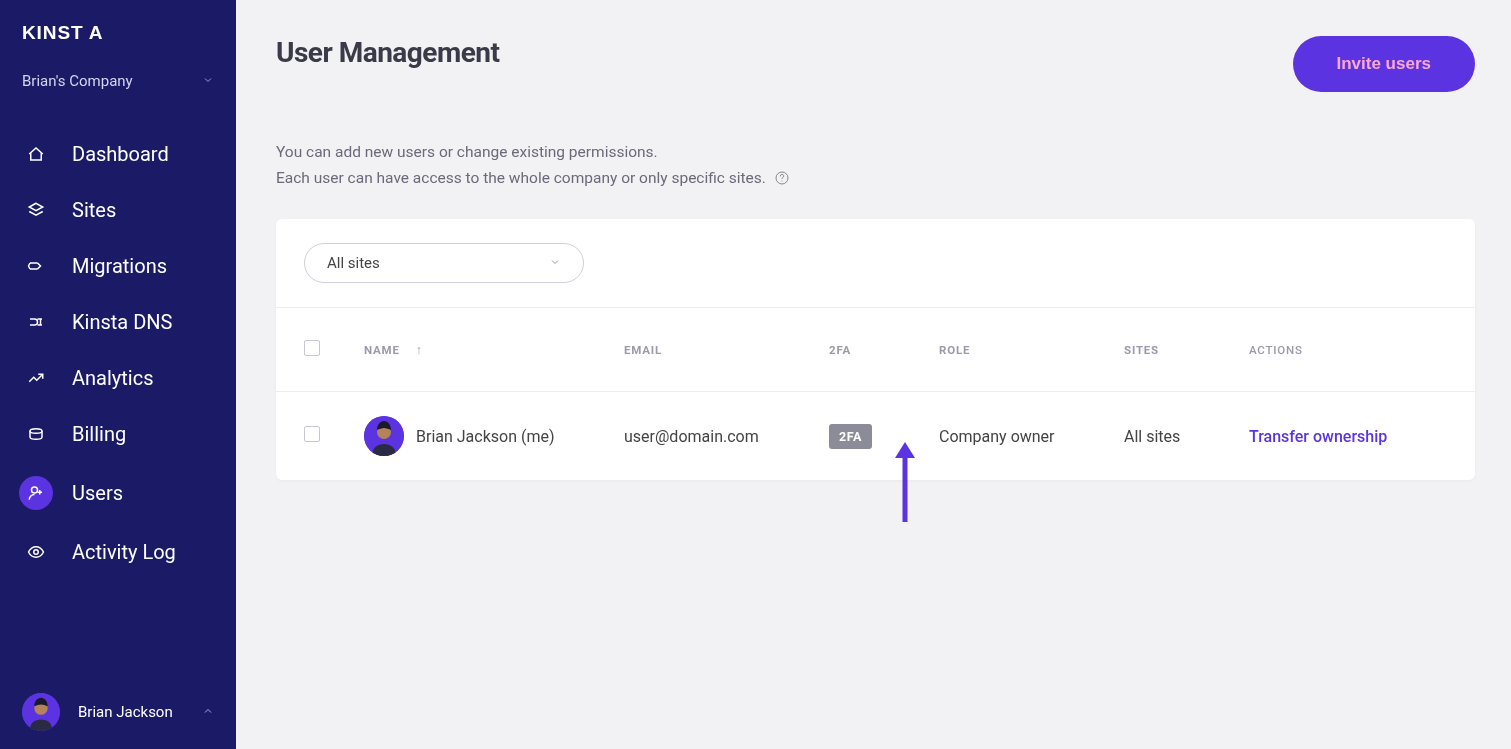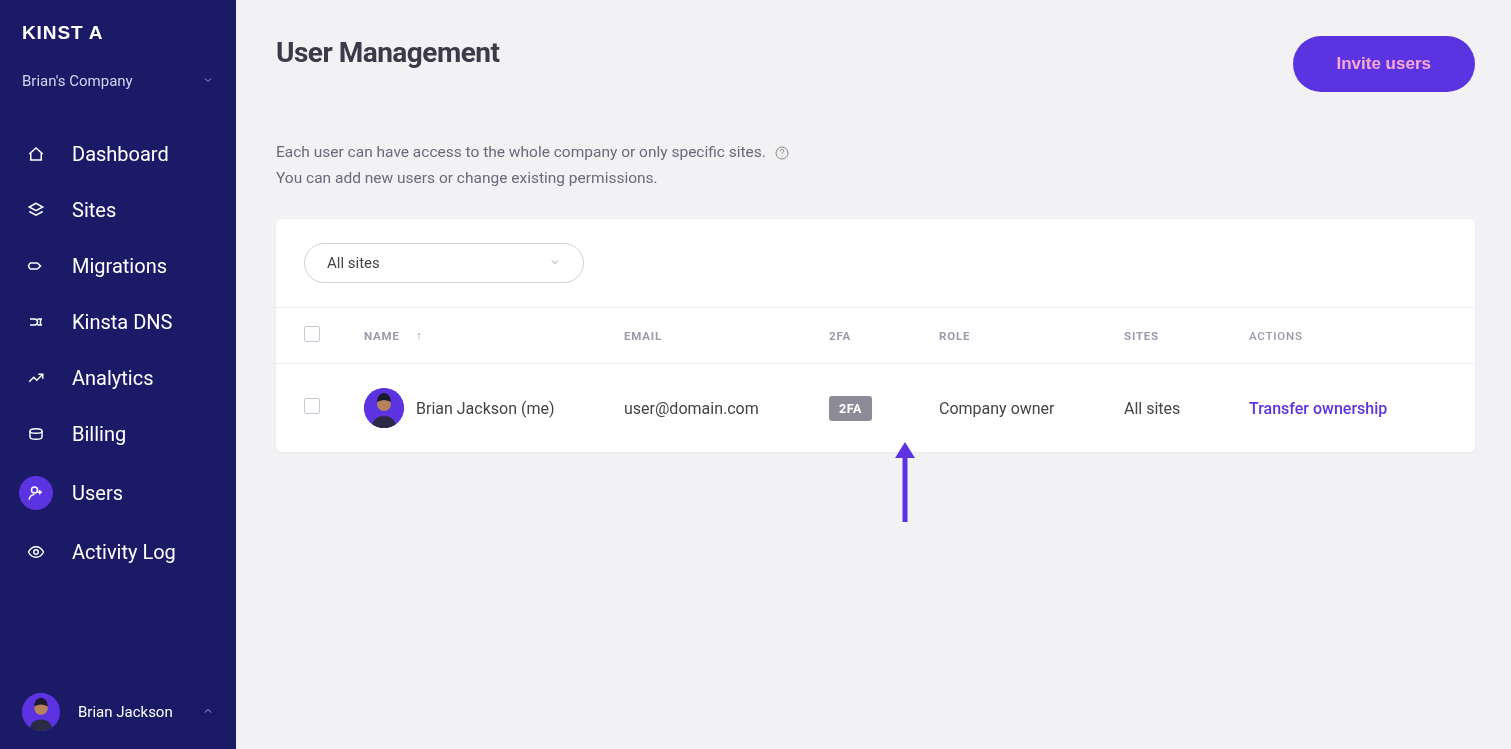--- a/index.html
+++ b/index.html
@@ -32,21 +32,21 @@
     .invite-btn { background: #5C33E0; color: #f9a8d4; border: none; border-radius: 30px; padding: 18px 44px; font-size: 17px; font-weight: 700; cursor: pointer; }
     
     .description { color: #6a6a7a; font-size: 15.5px; line-height: 1.65; margin-bottom: 28px; }
     .description p { margin: 0; }
     .help-circle { display: inline-flex; vertical-align: middle; margin-left: 4px; }
     
     .card { background: #fff; border-radius: 6px; box-shadow: 0 1px 3px rgba(0,0,0,.04); }
     .card-top { padding: 24px 28px; }
     .site-select { border: 1px solid #d0d0dc; border-radius: 24px; padding: 10px 22px; min-width: 280px; display: inline-flex; align-items: center; justify-content: space-between; font-size: 15px; color: #444; cursor: pointer; }
     
-    .table-header { display: flex; align-items: center; padding: 18px 28px; border-top: 1px solid #eee; border-bottom: 1px solid #eee; font-size: 11.5px; font-weight: 700; letter-spacing: 0.8px; color: #9a9aac; text-transform: uppercase; }
+    .table-header { display: flex; align-items: center; padding: 32px 28px; border-top: 1px solid #eee; border-bottom: 1px solid #eee; font-size: 11.5px; font-weight: 700; letter-spacing: 0.8px; color: #9a9aac; text-transform: uppercase; }
     .table-row { display: flex; align-items: center; padding: 24px 28px; font-size: 16px; color: #444; }
     .col-check { width: 60px; }
     .col-name { width: 260px; display: flex; align-items: center; gap: 12px; }
     .col-email { width: 205px; }
     .col-2fa { width: 110px; }
     .col-role { width: 185px; }
     .col-sites { width: 125px; }
     .col-actions { flex: 1; color: #5C33E0; cursor: pointer; font-weight: 500; }
     .sort-arrow { font-size: 12px; margin-left: 4px; }
     .checkbox { width: 16px; height: 16px; border: 1.5px solid #c8c8d4; border-radius: 2px; display: inline-block; }
@@ -160,30 +160,30 @@
     </span>
   </div>
 </aside>
 
 <main class="main">
   <div class="main-header">
     <h1 class="page-title">User Management</h1>
     <button class="invite-btn">Invite users</button>
   </div>
   <div class="description">
+    <p>You can add new users or change existing permissions.</p>
     <p>
       <span>Each user can have access to the whole company or only specific sites.</span>
       <span class="help-circle">
         <svg width="16" height="16" viewBox="0 0 24 24">
             <circle cx="12" cy="12" r="9" fill="none" stroke="#888" stroke-width="1.5"></circle>
             <path d="M9.5 9a2.5 2.5 0 1 1 3.3 2.4c-.6.3-.8.8-.8 1.4 M12 16.5h0" stroke="#888" stroke-width="1.5" fill="none" stroke-linecap="round"></path>
           </svg>
       </span>
     </p>
-    <p>You can add new users or change existing permissions.</p>
   </div>
   <div class="card">
     <div class="card-top">
       <div class="site-select">
         <span>All sites</span>
         <span><svg width="12" height="12" viewBox="0 0 24 24">
               <polyline points="6 9 12 15 18 9" stroke="#999" stroke-width="2" fill="none"></polyline>
             </svg></span>
       </div>
     </div>

